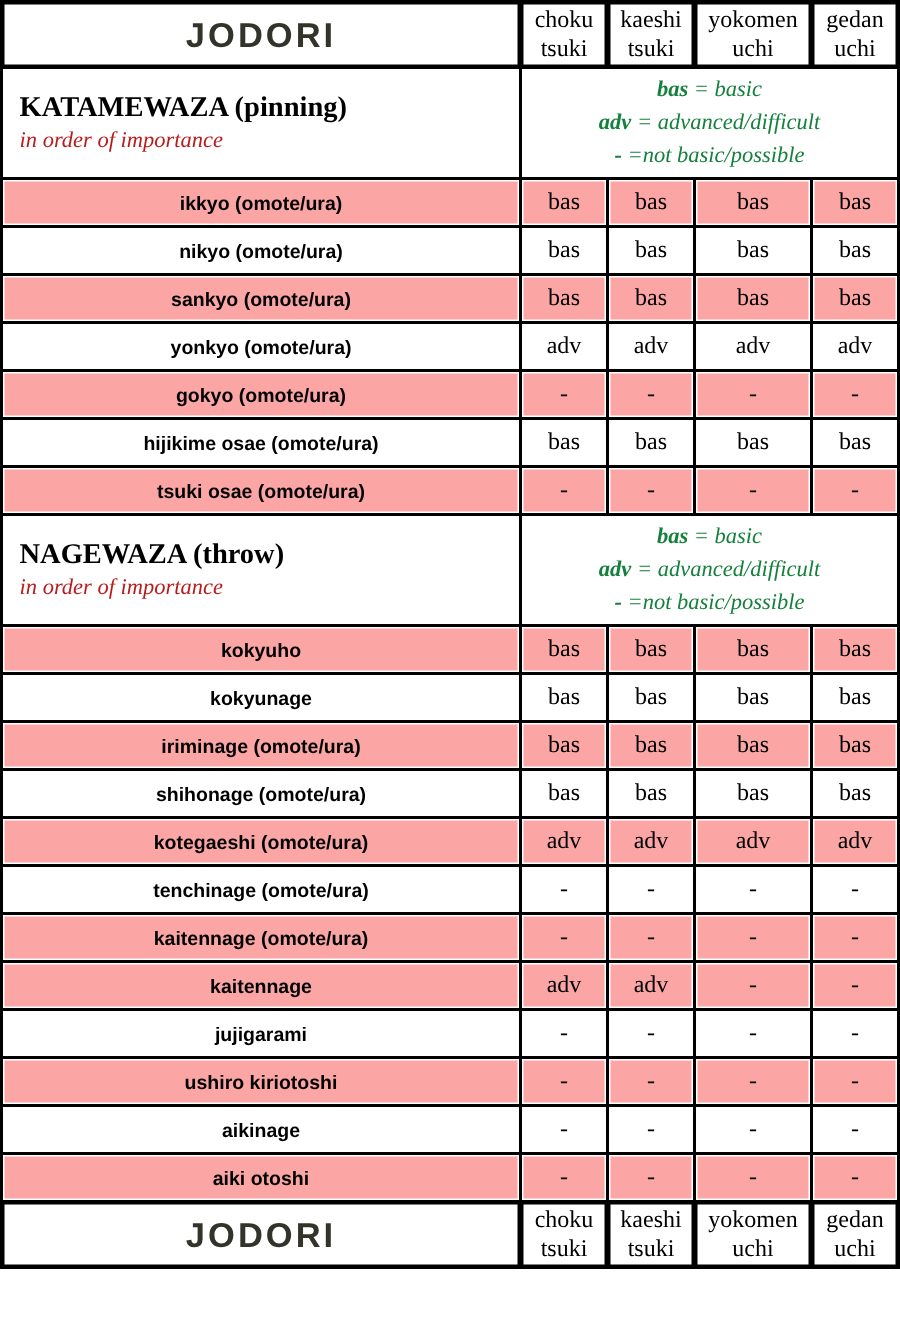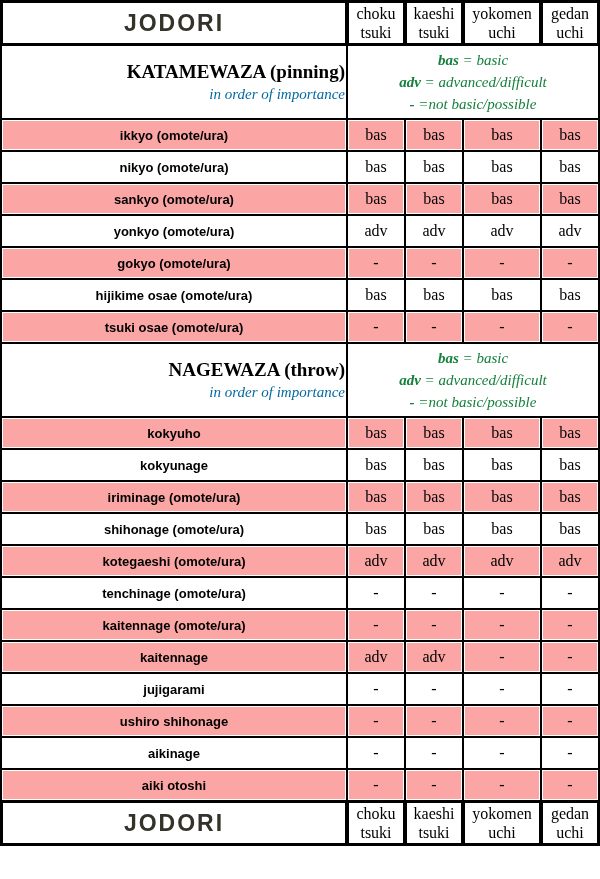--- a/index.html
+++ b/index.html
@@ -42,35 +42,35 @@
     line-height: 19px;
     color: #000000;
   }
   
   .section-cell {
     background: #ffffff;
     border: 1px solid #ffffff;
     height: 72px;
   }
   .section-name-cell {
-    text-align: right;
+    text-align: left;
     padding-left: 10px;
   }
   .section-name {
     font-family: "Liberation Serif", serif;
     font-weight: bold;
     font-size: 19px;
     color: #000000;
     line-height: 24px;
   }
   .section-subtitle {
     font-family: "Liberation Serif", serif;
     font-style: italic;
     font-size: 15px;
-    color: #0369a1;
+    color: #b91c1c;
     line-height: 20px;
   }
   .legend-cell {
     font-family: "Liberation Serif", serif;
     font-style: italic;
     font-size: 15px;
     line-height: 22px;
     color: #15803d;
   }
   .legend-key {
@@ -269,21 +269,21 @@
         <td class="val-cell">-</td>
       </tr>
       <tr>
         <td class="name-cell">jujigarami</td>
         <td class="val-cell">-</td>
         <td class="val-cell">-</td>
         <td class="val-cell">-</td>
         <td class="val-cell">-</td>
       </tr>
       <tr class="stripe">
-        <td class="name-cell">ushiro shihonage</td>
+        <td class="name-cell">ushiro kiriotoshi</td>
         <td class="val-cell">-</td>
         <td class="val-cell">-</td>
         <td class="val-cell">-</td>
         <td class="val-cell">-</td>
       </tr>
       <tr>
         <td class="name-cell">aikinage</td>
         <td class="val-cell">-</td>
         <td class="val-cell">-</td>
         <td class="val-cell">-</td>

